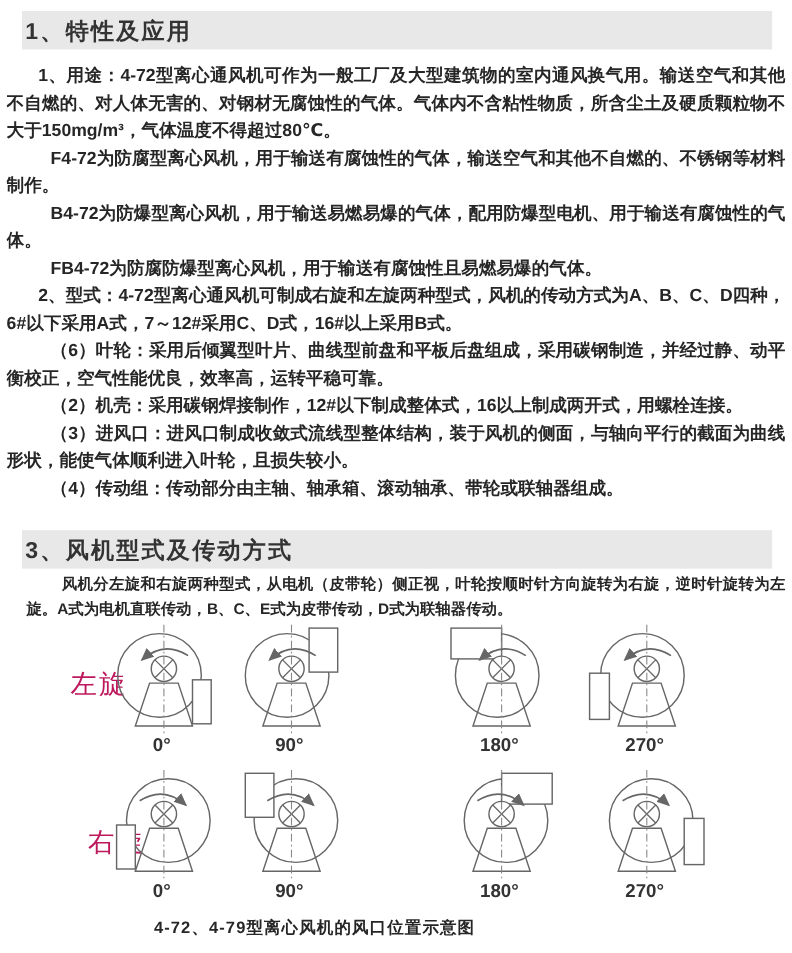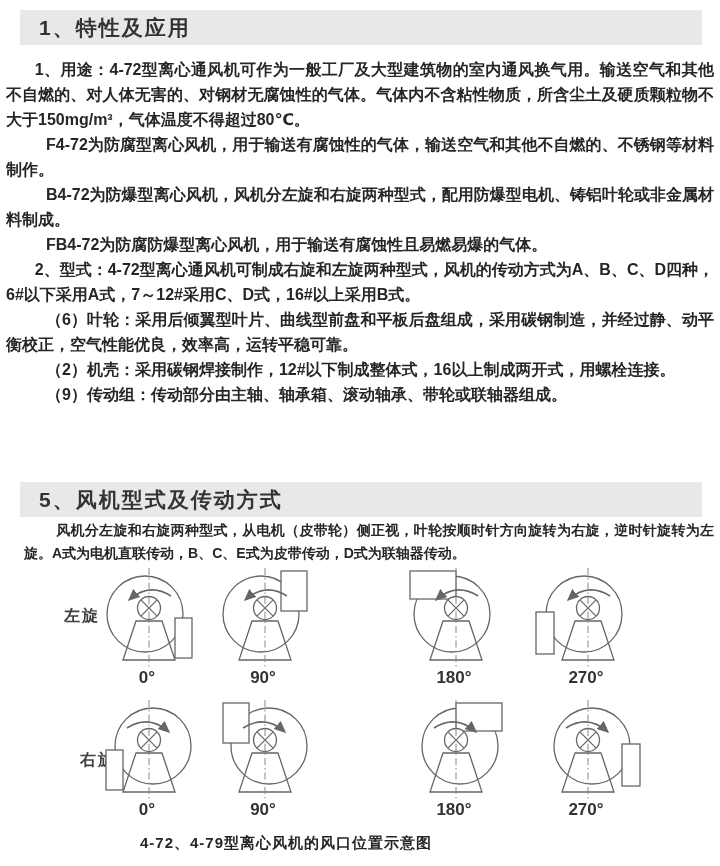--- a/index.html
+++ b/index.html
@@ -1,58 +1,59 @@
 <!DOCTYPE html>
 <html><head>
 <meta charset="utf-8">
 <style>
   html,body{margin:0;padding:0;background:#fff;}
   .page{position:relative;width:720px;height:866px;background:#ffffff;overflow:hidden;
         font-family:"Liberation Sans","DejaVu Sans",sans-serif;color:#262626;}
   .hbar{position:absolute;left:20px;width:682px;height:35px;background:#e8e8e8;
         display:flex;align-items:center;}
-  .hbar .htxt{font-size:21px;font-weight:bold;color:#333;padding-left:19px;letter-spacing:2px;}
+  .hbar .htxt{font-size:21px;font-weight:bold;color:#333;padding-left:3px;letter-spacing:2px;}
   .body1{position:absolute;left:6px;top:57px;width:708px;height:424px;overflow:hidden;}
   .body1 p{margin:0;font-size:16px;line-height:25px;font-weight:bold;color:#262626;
            text-align:justify;text-justify:inter-ideograph;}
   .indent-num{text-indent:1.8em;}
   .indent-sub{text-indent:2.5em;}
   .intro{position:absolute;left:24px;top:519px;width:690px;margin:0;font-size:14px;
          line-height:23px;font-weight:bold;color:#262626;text-indent:2.3em;
          text-align:justify;text-justify:inter-ideograph;}
   #diagram{position:absolute;left:0;top:566px;width:720px;height:268px;}
-  .rot-label{position:absolute;font-size:16px;font-weight:bold;color:#404040;letter-spacing:2px;}
+  .rot-label{position:absolute;font-size:24px;font-weight:normal;color:#be185d;letter-spacing:2px;}
   .fan{position:absolute;width:104px;}
   .fan svg{overflow:visible;display:block;}
   .fan .deg{text-align:center;font-size:17px;font-weight:bold;color:#333;margin-top:0px;}
   .caption{position:absolute;left:0;top:834px;width:572px;text-align:center;
            font-size:15px;font-weight:bold;color:#262626;letter-spacing:1px;}
 </style>
 </head>
 <body>
 
 <div class="page">
 
   <div class="hbar" style="top:10px">
     <span class="htxt">1、特性及应用</span>
   </div>
 
   <div class="body1">
       <p class="indent-num">1、用途：4-72型离心通风机可作为一般工厂及大型建筑物的室内通风换气用。输送空气和其他不自燃的、对人体无害的、对钢材无腐蚀性的气体。气体内不含粘性物质，所含尘土及硬质颗粒物不大于150mg/m³，气体温度不得超过80℃。</p>
       <p class="indent-sub">F4-72为防腐型离心风机，用于输送有腐蚀性的气体，输送空气和其他不自燃的、不锈钢等材料制作。</p>
-      <p class="indent-sub">B4-72为防爆型离心风机，风机分左旋和右旋两种型式，配用防爆型电机、铸铝叶轮或非金属材料制成。</p>
+      <p class="indent-sub">B4-72为防爆型离心风机，用于输送易燃易爆的气体，配用防爆型电机、用于输送有腐蚀性的气体。</p>
       <p class="indent-sub">FB4-72为防腐防爆型离心风机，用于输送有腐蚀性且易燃易爆的气体。</p>
       <p class="indent-num">2、型式：4-72型离心通风机可制成右旋和左旋两种型式，风机的传动方式为A、B、C、D四种，6#以下采用A式，7～12#采用C、D式，16#以上采用B式。</p>
       <p class="indent-sub">（6）叶轮：采用后倾翼型叶片、曲线型前盘和平板后盘组成，采用碳钢制造，并经过静、动平衡校正，空气性能优良，效率高，运转平稳可靠。</p>
       <p class="indent-sub">（2）机壳：采用碳钢焊接制作，12#以下制成整体式，16以上制成两开式，用螺栓连接。</p>
-      <p class="indent-sub">（9）传动组：传动部分由主轴、轴承箱、滚动轴承、带轮或联轴器组成。</p>
+      <p class="indent-sub">（3）进风口：进风口制成收敛式流线型整体结构，装于风机的侧面，与轴向平行的截面为曲线形状，能使气体顺利进入叶轮，且损失较小。</p>
+      <p class="indent-sub">（4）传动组：传动部分由主轴、轴承箱、滚动轴承、带轮或联轴器组成。</p>
     </div>
 
   <div class="hbar" style="top:482px">
-    <span class="htxt">5、风机型式及传动方式</span>
+    <span class="htxt">3、风机型式及传动方式</span>
   </div>
 
   <p class="intro">风机分左旋和右旋两种型式，从电机（皮带轮）侧正视，叶轮按顺时针方向旋转为右旋，逆时针旋转为左旋。A式为电机直联传动，B、C、E式为皮带传动，D式为联轴器传动。</p>
 
   <div id="diagram">
       <div class="rot-label" style="left: 64px; top: 40px;">左旋</div>
       <div class="fan" style="left: 95px; top: 2px;">
         <svg width="104" height="100" viewBox="0 0 104 100">
     <defs>
             <marker id="ah00" markerWidth="9" markerHeight="8" refX="7" refY="3.5" orient="auto">

